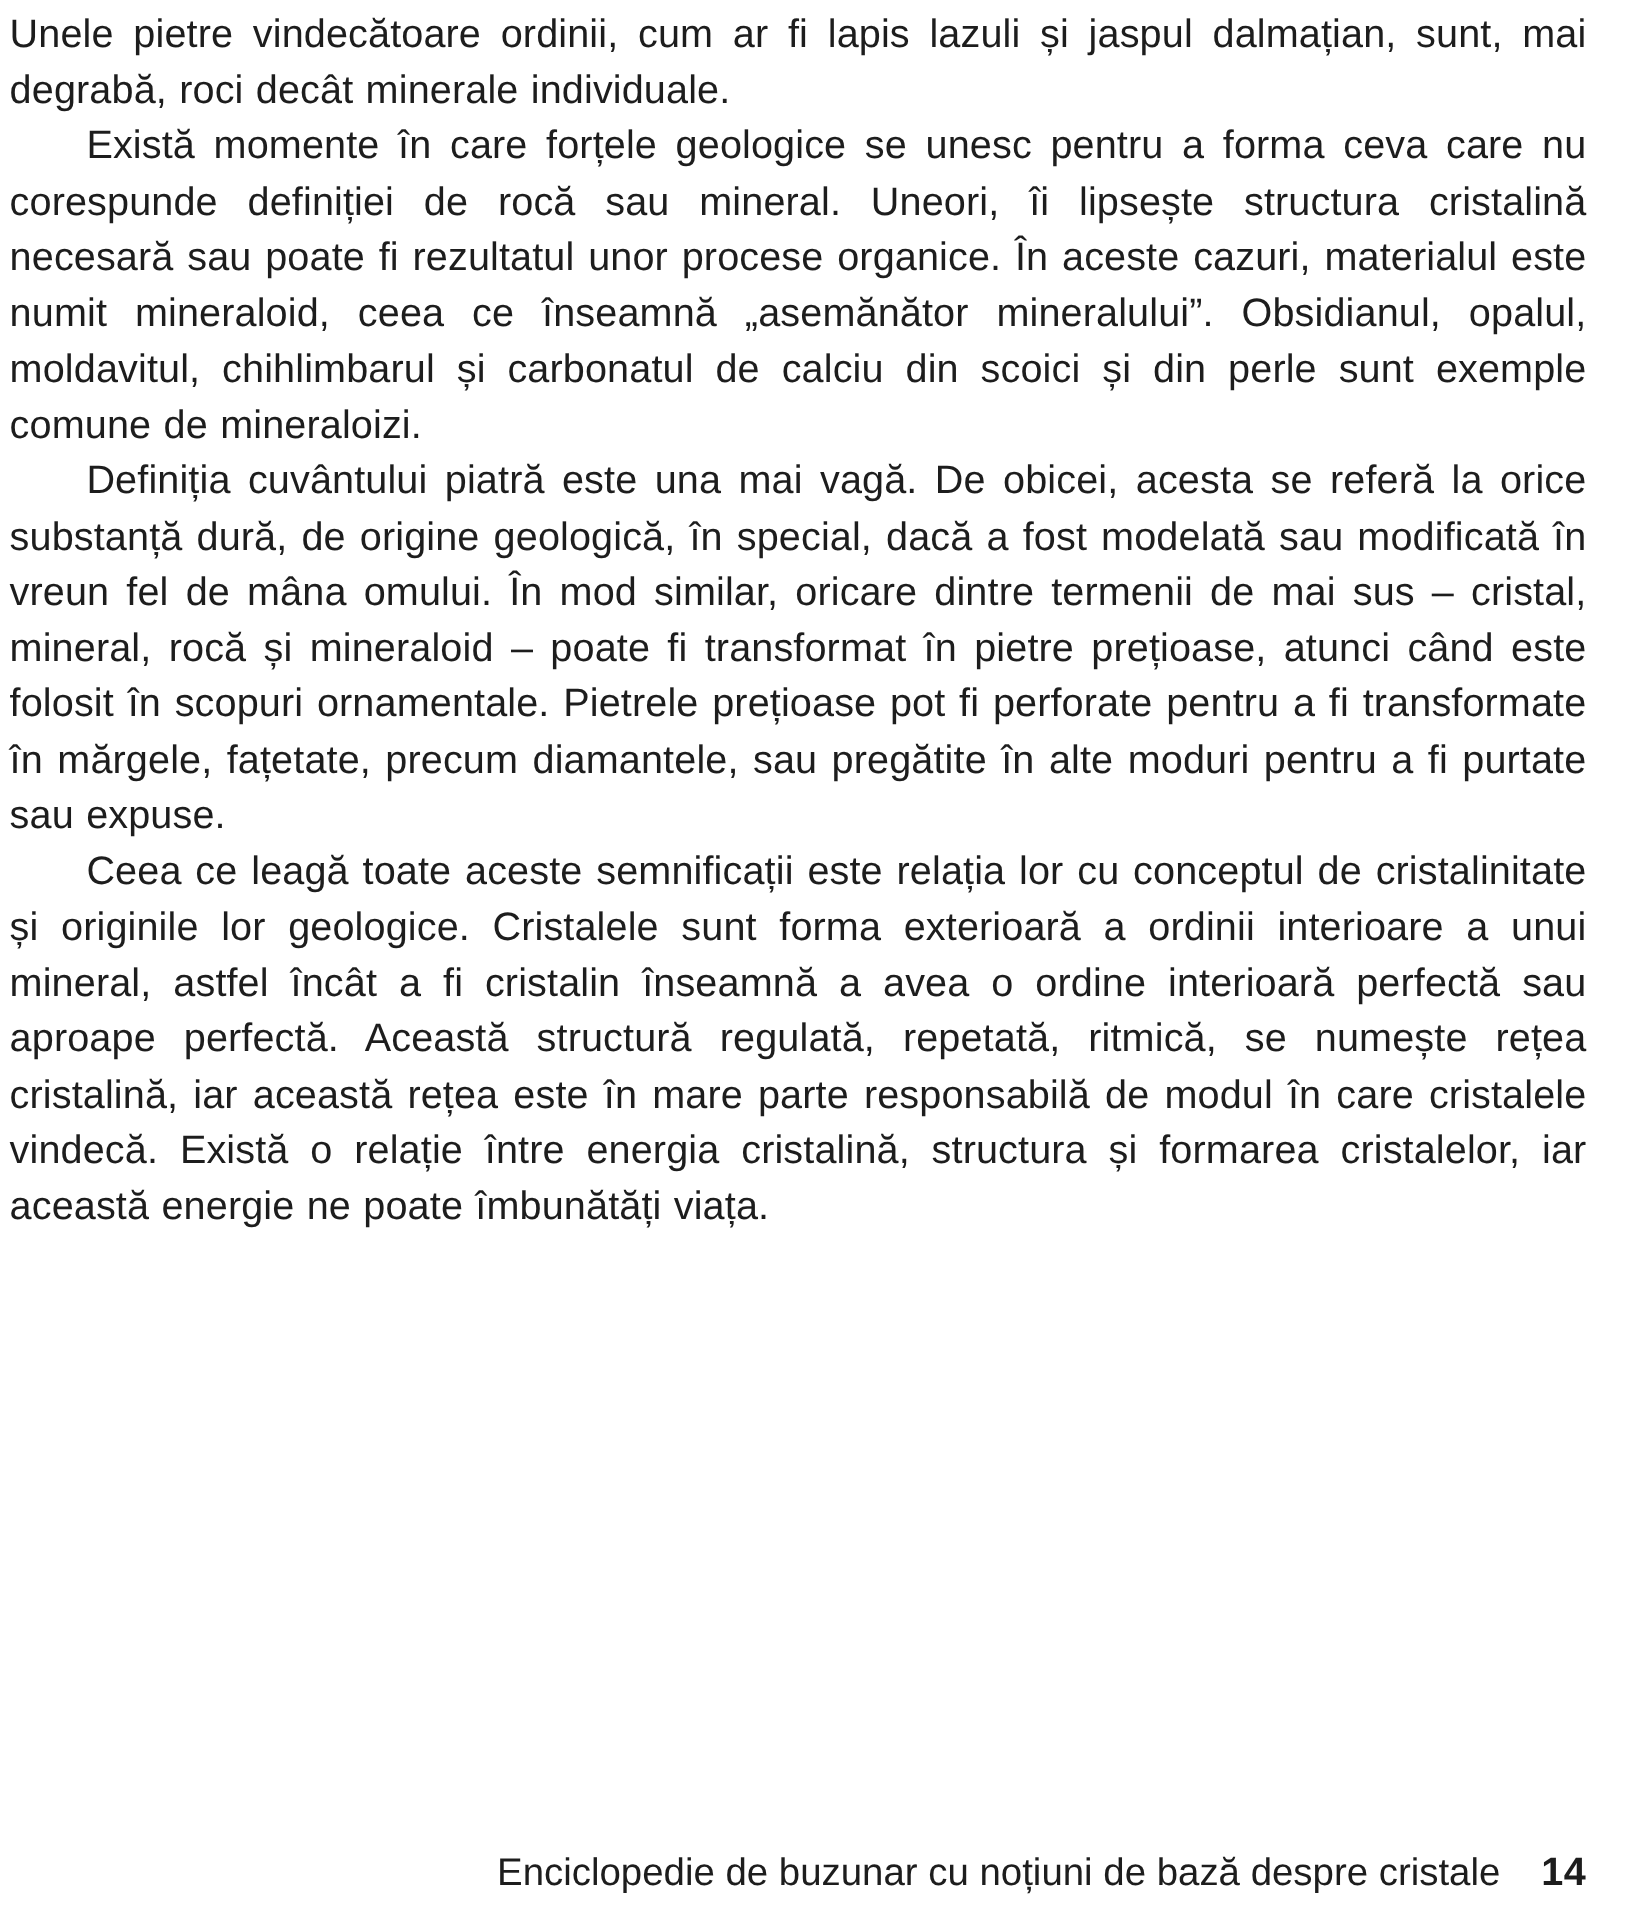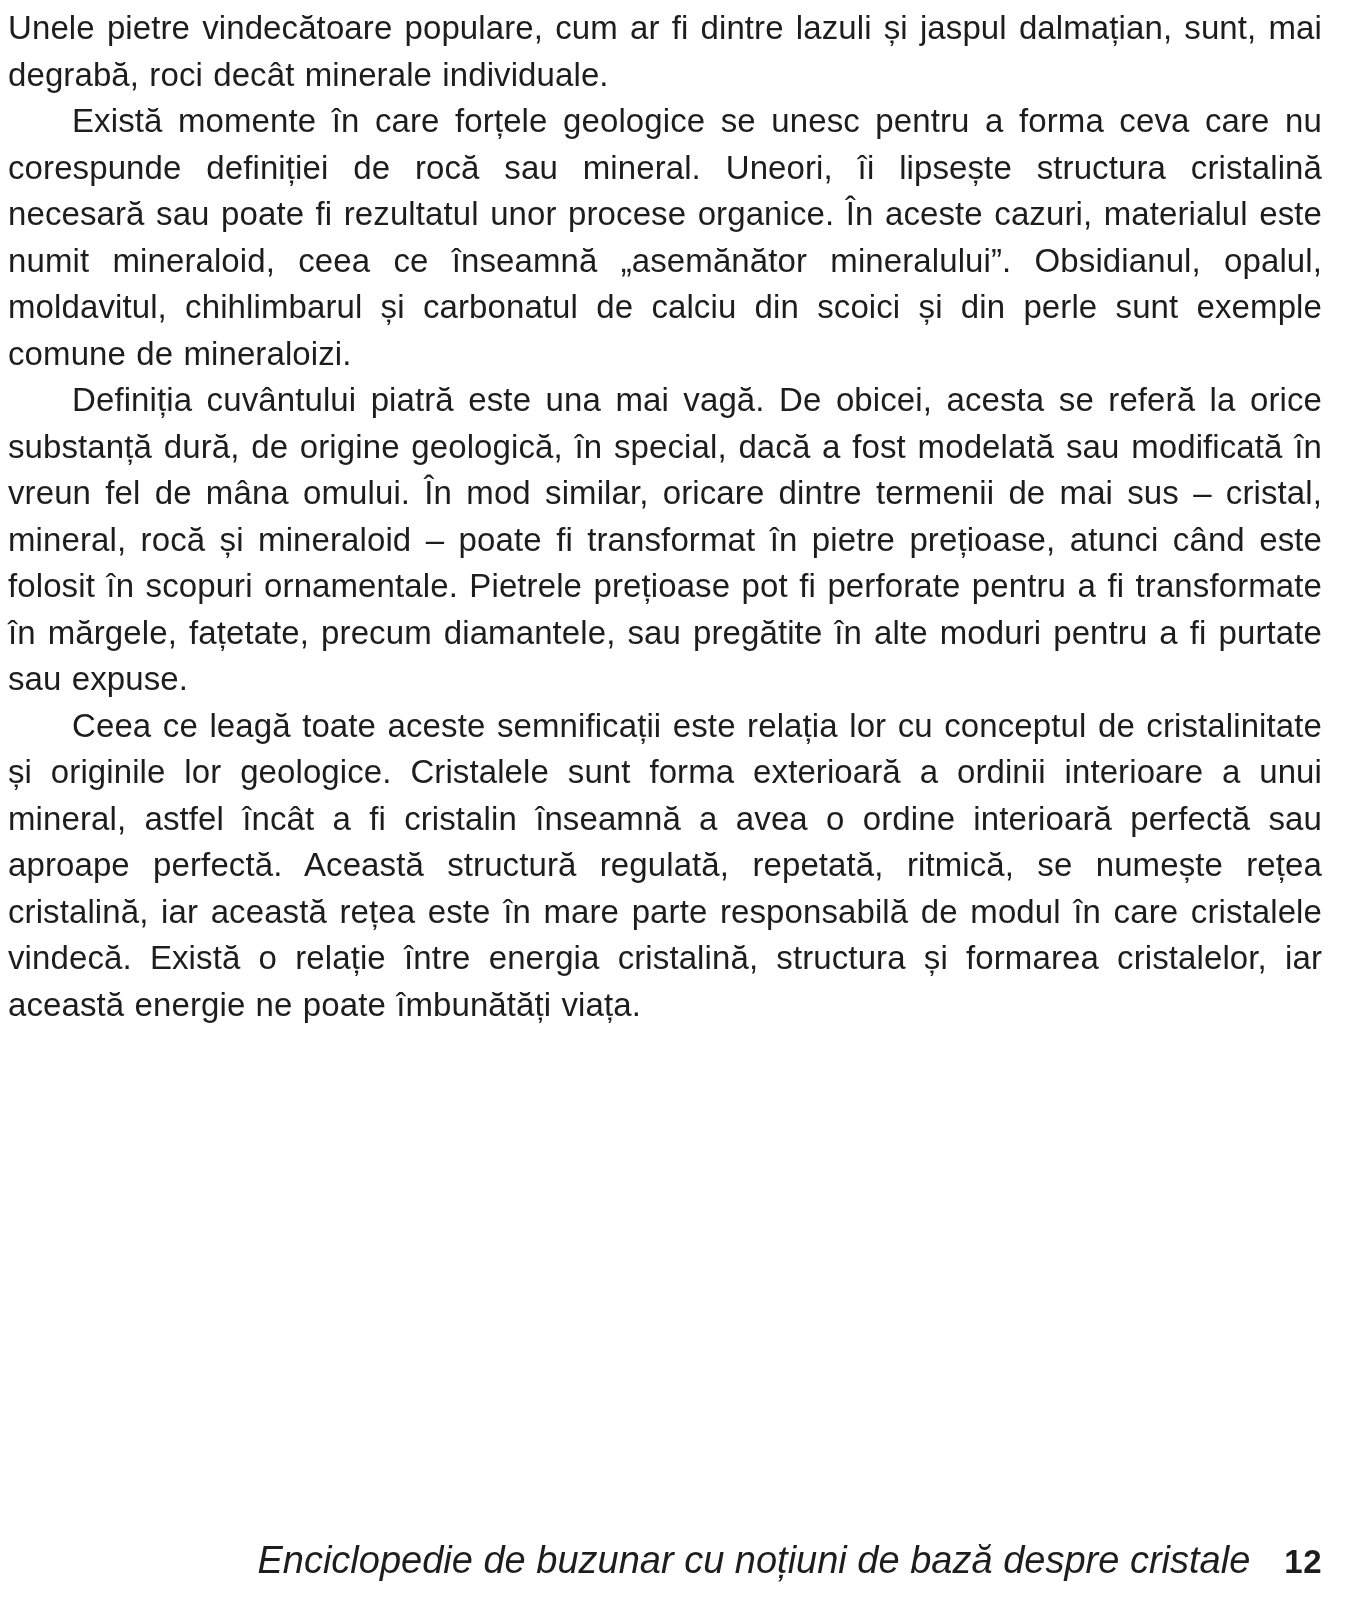--- a/index.html
+++ b/index.html
@@ -41,38 +41,37 @@
     top: 1540px;
     left: 8px;
     width: 1314px;
     display: flex;
     justify-content: flex-end;
     align-items: baseline;
     gap: 34px;
     white-space: nowrap;
   }
   .running-title {
-    font-style: italic;
     font-weight: 300;
-    font-size: 38px;
+    font-size: 32px;
     line-height: 40px;
   }
   .page-num {
     font-weight: 700;
     font-size: 33px;
     line-height: 40px;
     letter-spacing: 0.5px;
   }
 </style>
 </head>
 <body>
 
 <div class="text-block">
-  <p class="body-par"><span>Unele pietre vindecătoare populare, cum ar fi dintre lazuli și jaspul dalmațian, sunt, mai degrabă, roci decât minerale individuale.</span></p>
+  <p class="body-par"><span>Unele pietre vindecătoare ordinii, cum ar fi lapis lazuli și jaspul dalmațian, sunt, mai degrabă, roci decât minerale individuale.</span></p>
   <p class="body-par indent"><span>Există momente în care forțele geologice se unesc pentru a forma ceva care nu corespunde definiției de rocă sau mineral. Uneori, îi lipsește structura cristalină necesară sau poate fi rezultatul unor procese organice. În aceste cazuri, materialul este numit </span><span class="italic">mineraloid</span><span>, ceea ce înseamnă „asemănător mineralului”. Obsidianul, opalul, moldavitul, chihlimbarul și carbonatul de calciu din scoici și din perle sunt exemple comune de mineraloizi.</span></p>
   <p class="body-par indent"><span>Definiția cuvântului </span><span class="italic">piatră</span><span> este una mai vagă. De obicei, acesta se referă la orice substanță dură, de origine geologică, în special, dacă a fost modelată sau modificată în vreun fel de mâna omului. În mod similar, oricare dintre termenii de mai sus – cristal, mineral, rocă și mineraloid – poate fi transformat în </span><span class="italic">pietre prețioase,</span><span> atunci când este folosit în scopuri ornamentale. Pietrele prețioase pot fi perforate pentru a fi transformate în mărgele, fațetate, precum diamantele, sau pregătite în alte moduri pentru a fi purtate sau expuse.</span></p>
   <p class="body-par indent"><span>Ceea ce leagă toate aceste semnificații este relația lor cu conceptul de cristalinitate și originile lor geologice. Cristalele sunt forma exterioară a ordinii interioare a unui mineral, astfel încât a fi cristalin înseamnă a avea o ordine interioară perfectă sau aproape perfectă. Această structură regulată, repetată, ritmică, se numește </span><span class="italic">rețea cristalină</span><span>, iar această rețea este în mare parte responsabilă de modul în care cristalele vindecă. Există o relație între energia cristalină, structura și formarea cristalelor, iar această energie ne poate îmbunătăți viața.</span></p>
 </div>
 
 <div class="page-footer">
   <span class="running-title">Enciclopedie de buzunar cu noțiuni de bază despre cristale</span>
-  <span class="page-num">12</span>
+  <span class="page-num">14</span>
 </div>
 
 </body></html>

